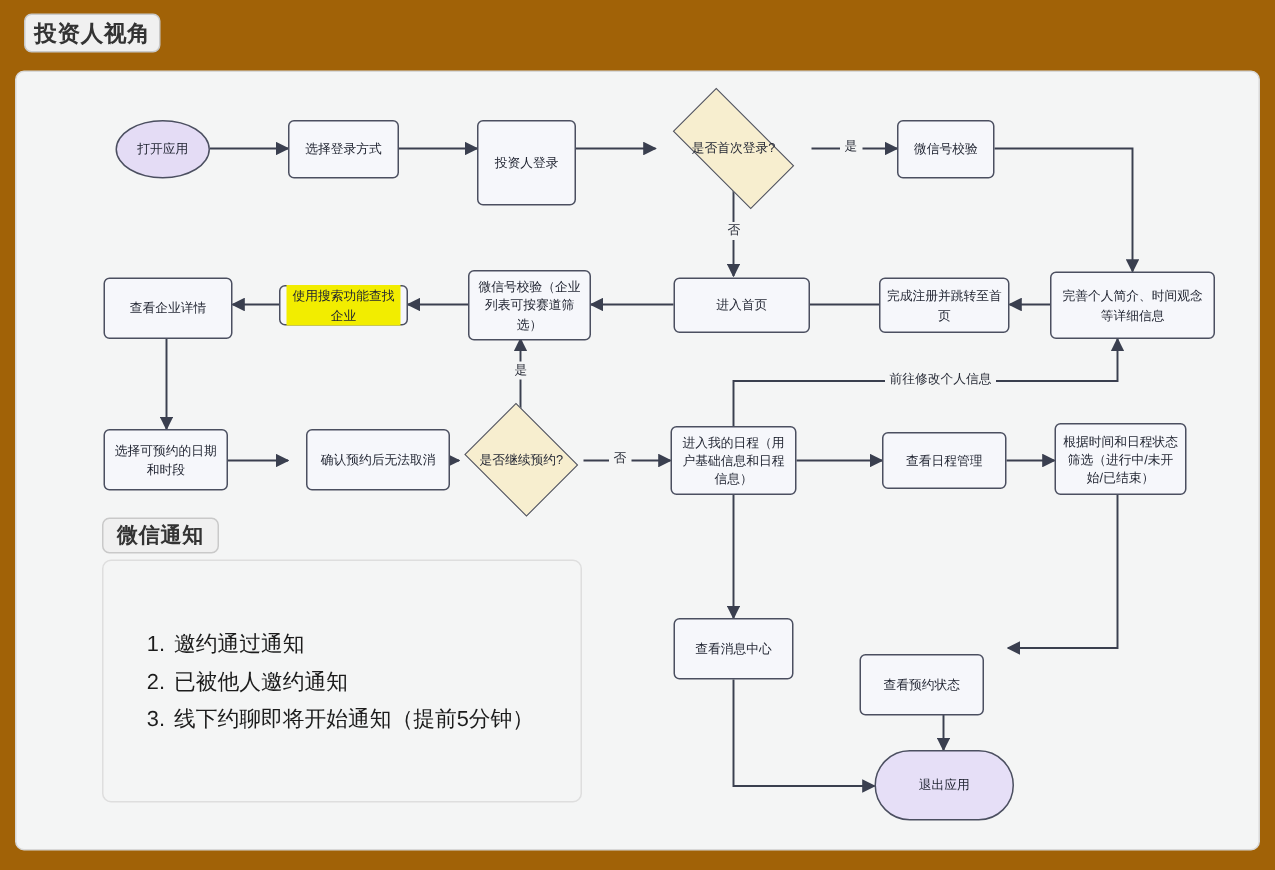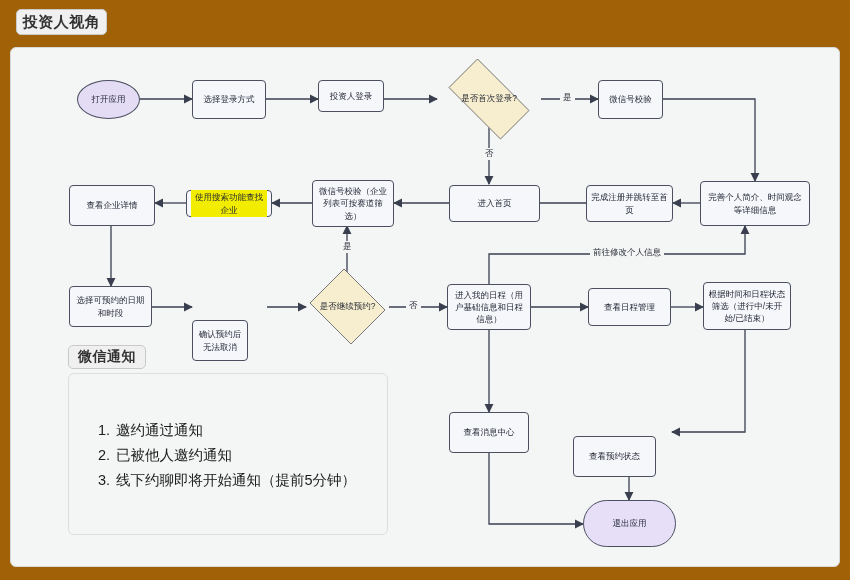--- a/index.html
+++ b/index.html
@@ -189,21 +189,21 @@
   </svg>
 
   <div class="node round" style="left:77px;  top:80px;  width:63px;  height:39px;">
     <span class="txt">打开应用</span>
   </div>
 
   <div class="node" style="left:192px; top:80px;  width:74px; height:39px;">
     <span class="txt">选择登录方式</span>
   </div>
 
-  <div class="node" style="left:318px; top:80px;  width:66px; height:32px;">
+  <div class="node" style="left:318px; top:80px;  width:66px; height:57px;">
     <span class="txt">投资人登录</span>
   </div>
 
   <div class="diamond" style="left:437px; top:70px; width:104px; height:58px;">
     <div class="shape"></div>
     <div class="dlabel">是否首次登录?</div>
   </div>
 
   <div class="node" style="left:598px; top:80px;  width:65px; height:39px;">
     <span class="txt">微信号校验</span>
@@ -230,21 +230,21 @@
   </div>
 
   <div class="node" style="left:69px;  top:185px; width:86px; height:41px;">
     <span class="txt">查看企业详情</span>
   </div>
 
   <div class="node" style="left:69px;  top:286px; width:83px; height:41px;">
     <span class="txt">选择可预约的日期和时段</span>
   </div>
 
-  <div class="node" style="left:192px; top:286px; width:56px; height:41px;margin-top:34px;">
+  <div class="node" style="left:204px; top:286px; width:96px; height:41px;">
     <span class="txt">确认预约后无法取消</span>
   </div>
 
   <div class="diamond" style="left:306px; top:272px; width:83px; height:69px;">
     <div class="shape"></div>
     <div class="dlabel" style="padding:0 12px;">是否继续预约?</div>
   </div>
 
   <div class="node" style="left:447px; top:284px; width:84px; height:46px;">
     <span class="txt">进入我的日程（用户基础信息和日程信息）</span>

